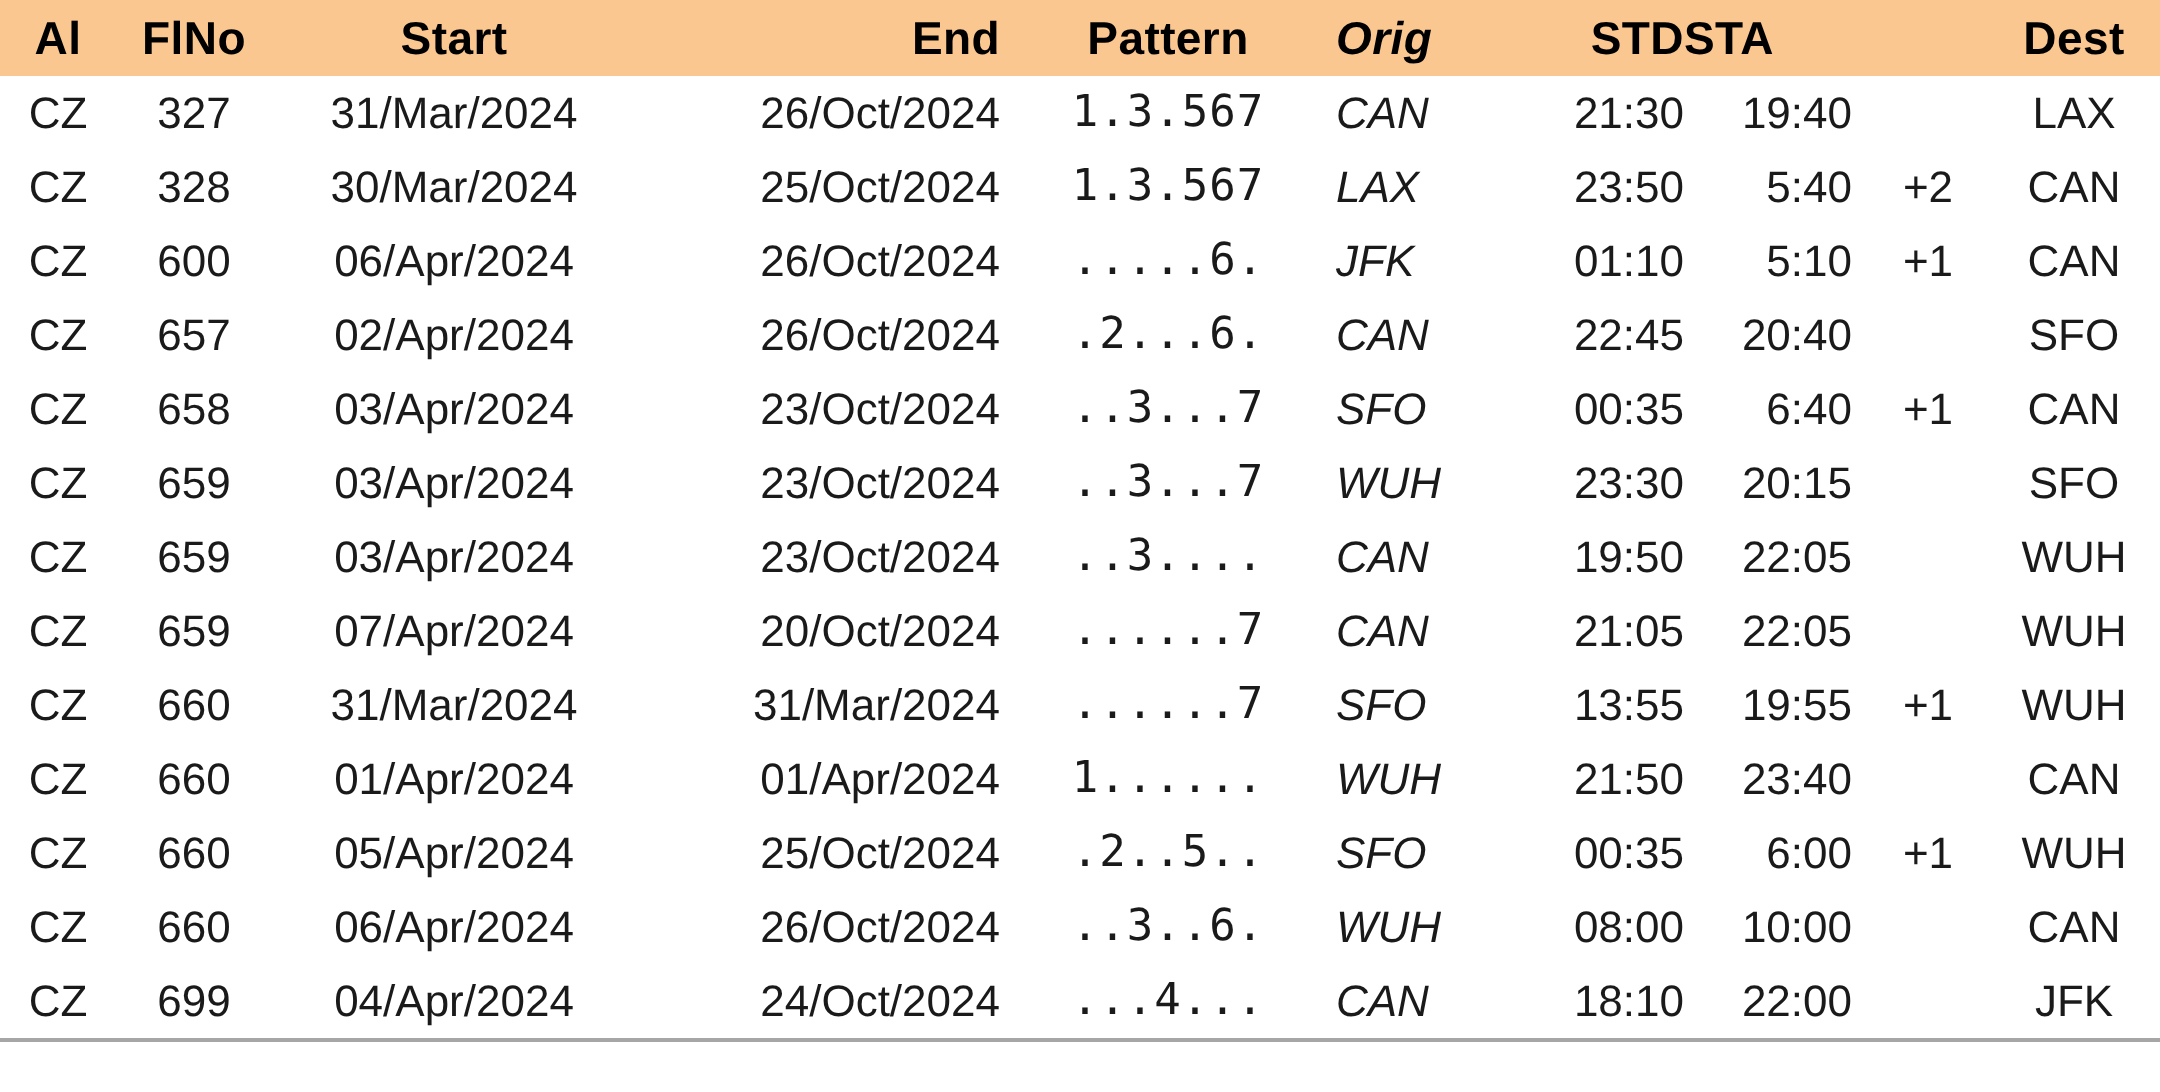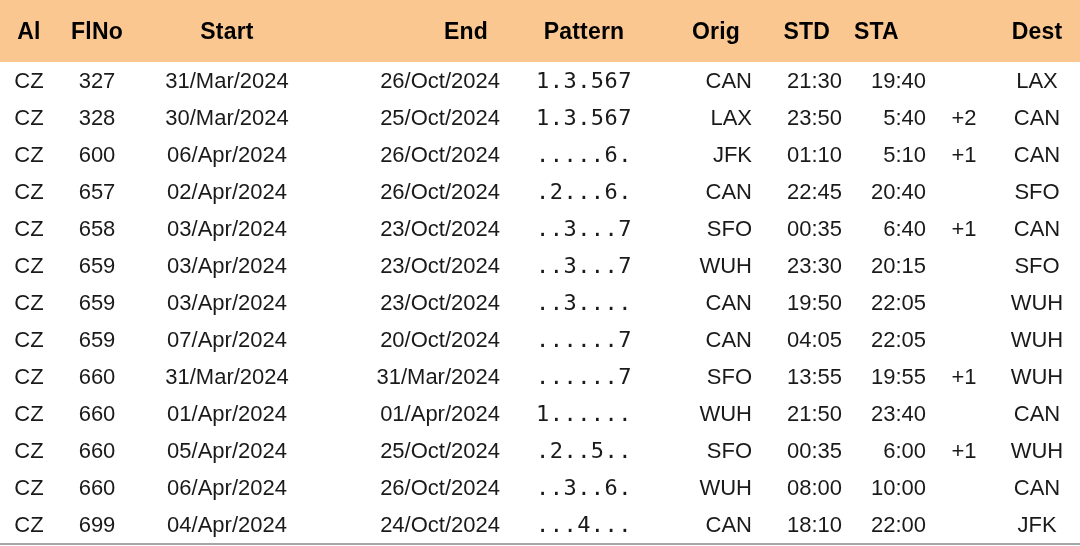--- a/index.html
+++ b/index.html
@@ -23,21 +23,21 @@
   }
 
   
   #schedule-table thead tr {
     background: #fbc790;
   }
   #schedule-table thead th {
     font-size: 23px;
     font-weight: bold;
     color: #000000;
-    padding: 12px;
+    padding: 0;
     height: 38px;
     line-height: 38px;
     vertical-align: middle;
     white-space: nowrap;
     letter-spacing: 0.2px;
   }
 
   
   #schedule-table tbody td {
     font-size: 22px;
@@ -52,21 +52,21 @@
   #schedule-table tbody tr:last-child td {
     border-bottom: 2px solid #a6a6a6;
   }
 
   
   .col-ai      { width: 58px;  text-align: center; }
   .col-flno    { width: 78px;  text-align: center; margin-top: 48px; }
   .col-start   { width: 182px; text-align: center; margin-top: 42px; }
   .col-end     { width: 182px; text-align: right; }
   .col-pattern { width: 168px; text-align: center; }
-  .col-orig    { width: 84px;  text-align: right; }
+  .col-orig    { width: 84px;  text-align: left; font-style: italic; }
   .col-std     { width: 90px;  text-align: right; }
   .col-sta     { width: 92px;  text-align: right;  padding-right: 8px !important; }
   .col-offset  { width: 60px;  text-align: center; }
   .col-dest    { width: 86px;  text-align: center; }
 
   
   th.col-sta   { text-align: left; padding-right: 0 !important; }
 
   
   .pattern-cell {
@@ -191,21 +191,21 @@
         <td class="col-offset"></td>
         <td class="col-dest">WUH</td>
       </tr>
       <tr>
         <td class="col-ai">CZ</td>
         <td class="col-flno">659</td>
         <td class="col-start">07/Apr/2024</td>
         <td class="col-end">20/Oct/2024</td>
         <td class="col-pattern pattern-cell">......7</td>
         <td class="col-orig">CAN</td>
-        <td class="col-std">04:05</td>
+        <td class="col-std">21:05</td>
         <td class="col-sta">22:05</td>
         <td class="col-offset"></td>
         <td class="col-dest">WUH</td>
       </tr>
       <tr>
         <td class="col-ai">CZ</td>
         <td class="col-flno">660</td>
         <td class="col-start">31/Mar/2024</td>
         <td class="col-end">31/Mar/2024</td>
         <td class="col-pattern pattern-cell">......7</td>

